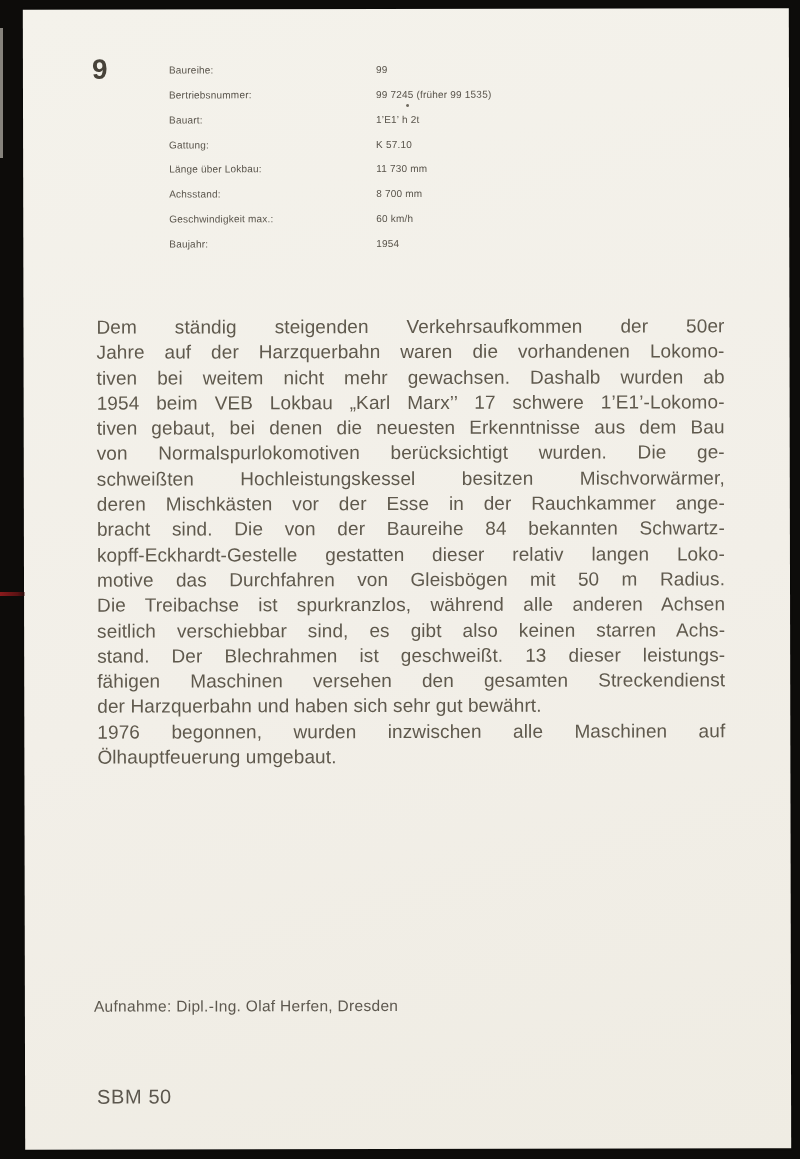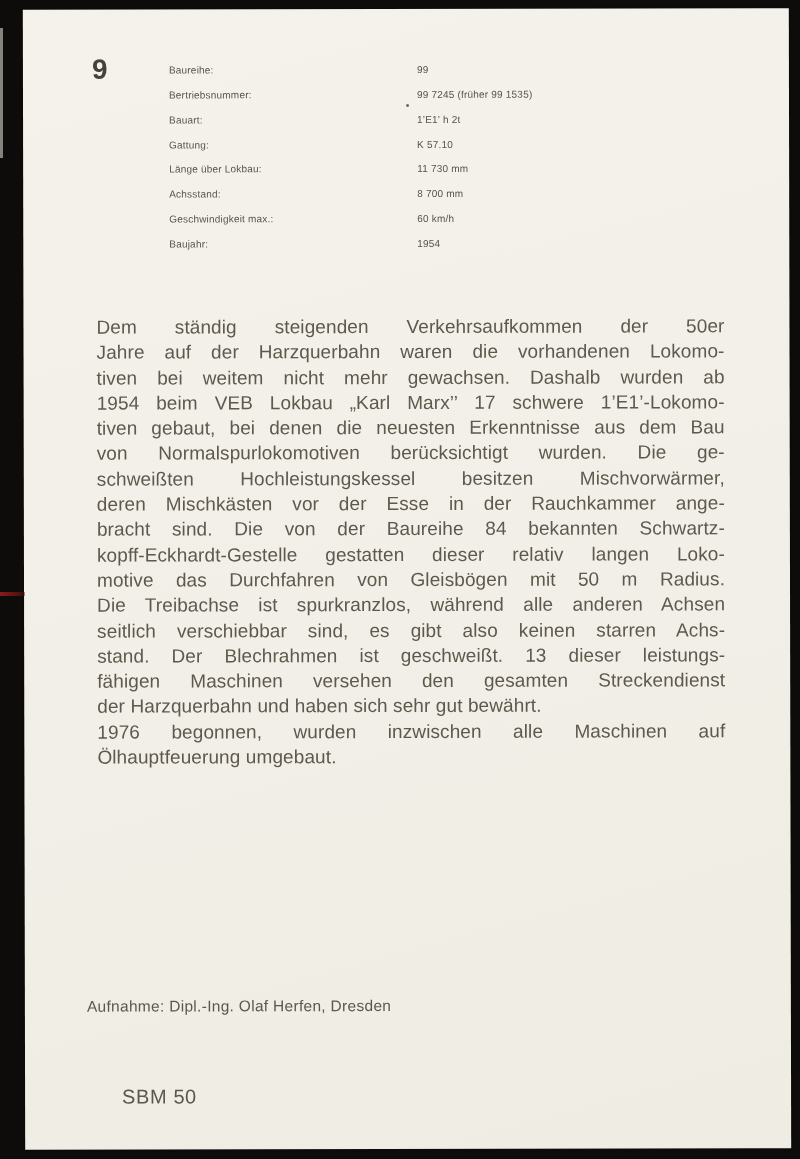--- a/index.html
+++ b/index.html
@@ -32,21 +32,21 @@
   }
   .spec-row {
     display: flex;
     height: 24.85px;
     line-height: 24.85px;
     font-size: 10px;
     color: #59544b;
     letter-spacing: 0.2px;
   }
   .spec-label { width: 207px; flex: none; }
-  .spec-value { white-space: pre; margin-left: 41px; }
+  .spec-value { white-space: pre; }
   .artifact-dot {
     position: absolute;
     left: 383px; top: 95px;
     width: 3px; height: 3px;
     border-radius: 50%;
     background: #6f6a5f;
   }
   .description {
     position: absolute;
     left: 73px; top: 305px;
@@ -58,32 +58,31 @@
   .pline {
     line-height: 25.3px;
     text-align: left;
   }
   .pline.just {
     text-align: justify;
     text-align-last: justify;
   }
   .credit {
     position: absolute;
-    left: 62px; top: 988px;
+    left: 69px; top: 988px;
     font-size: 15.5px;
     color: #5d584f;
     letter-spacing: 0.3px;
   }
   .series-code {
     position: absolute;
     left: 72px; top: 1076px;
     font-size: 20px;
     color: #5c574e;
     letter-spacing: 0.6px;
-    margin-left: 25px;
   }
   .red-mark {
     position: absolute;
     left: 0; top: 592px;
     width: 25px; height: 4px;
     background: linear-gradient(to right, var(--accent-mark, #8a1a1c) 0%, #5a1213 70%, rgba(70,12,12,0.4) 100%);
   }
   .edge-sliver {
     position: absolute;
     left: 0; top: 28px;

